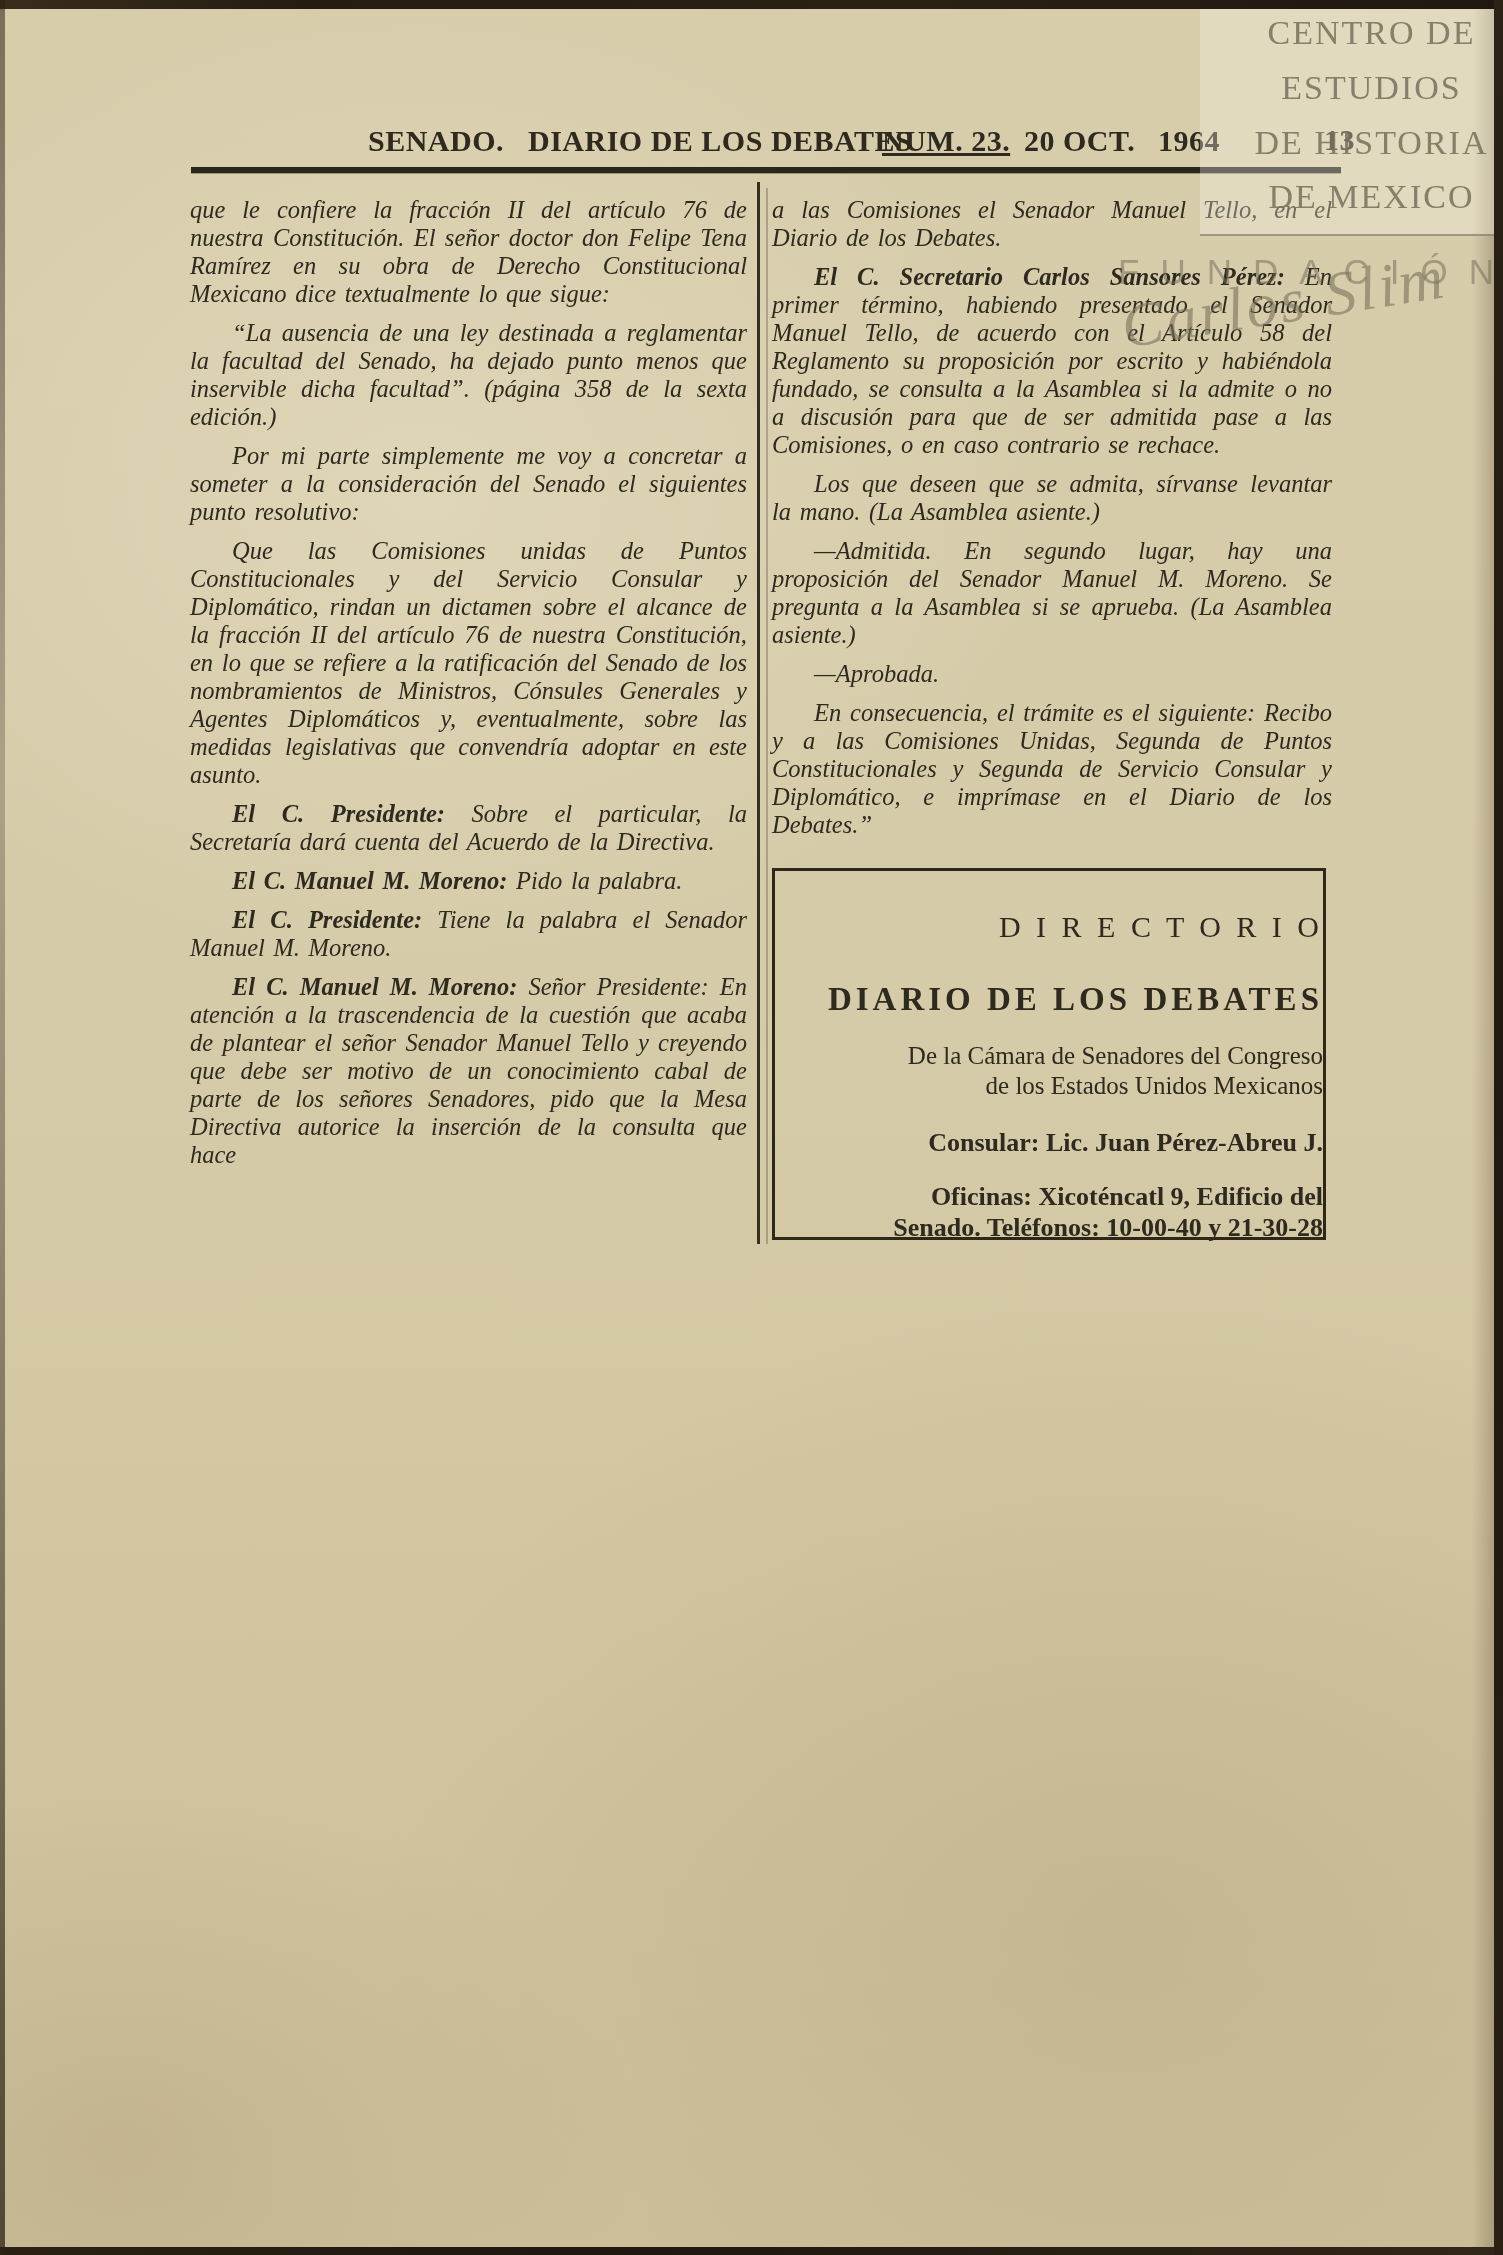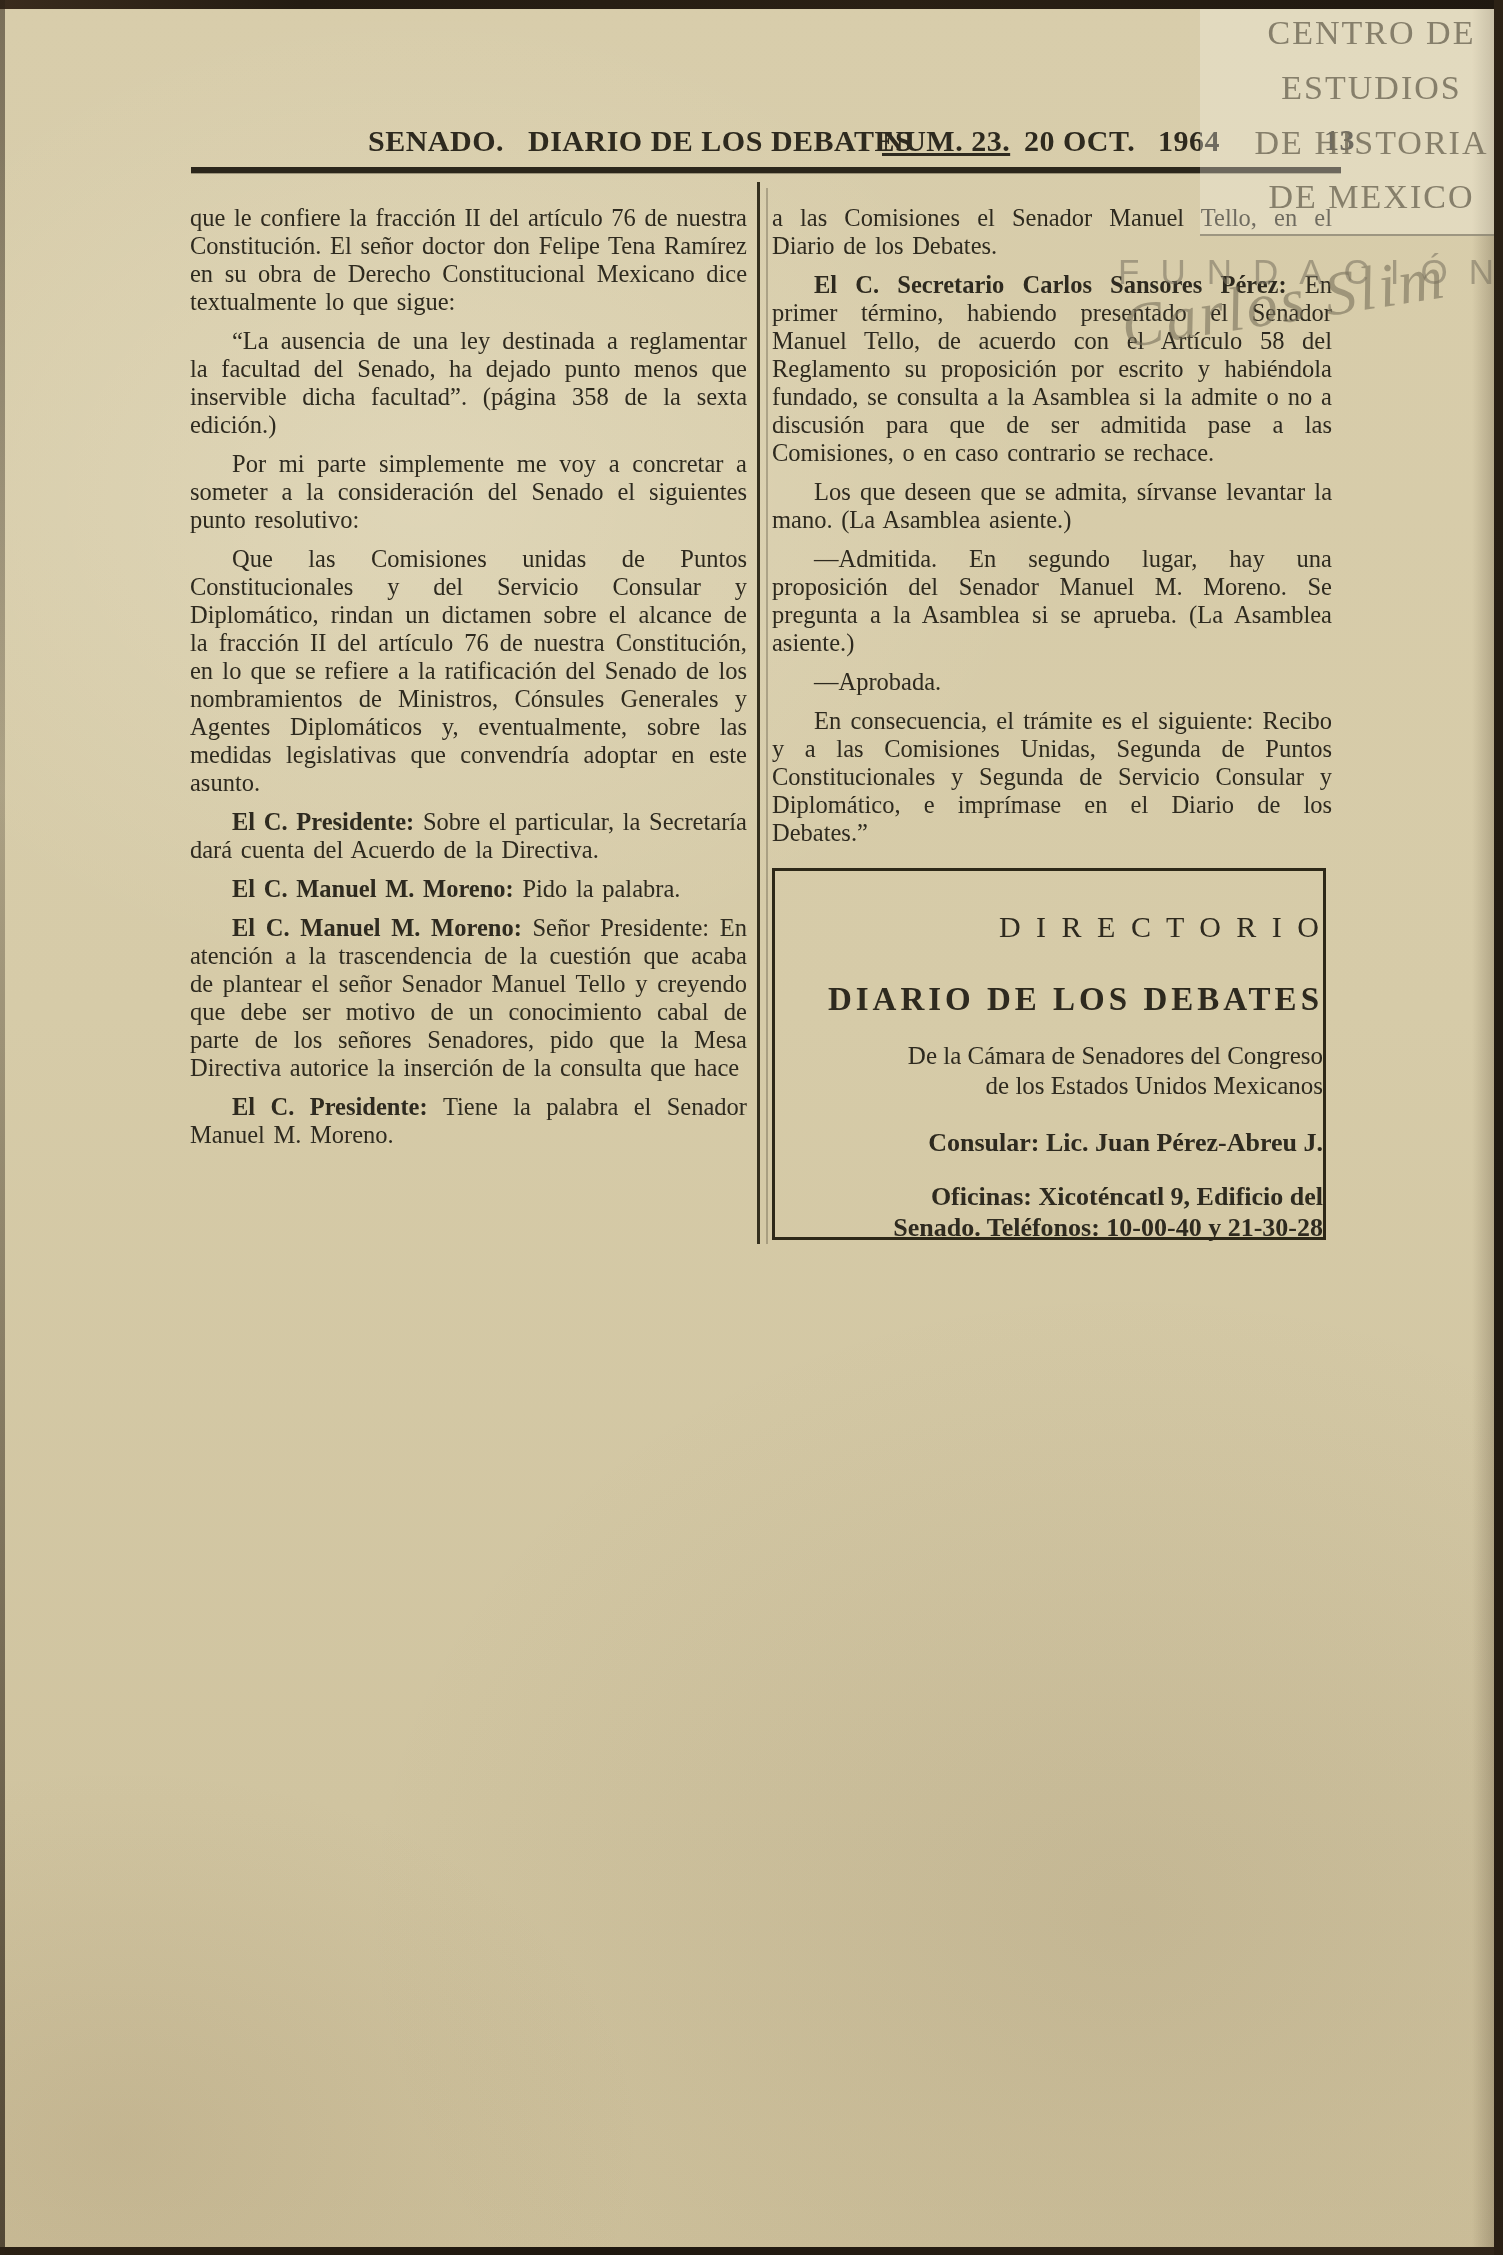--- a/index.html
+++ b/index.html
@@ -33,21 +33,21 @@
   .mh-date{left:1008px;top:124px;}
   .mh-year{left:1142px;top:124px;}
   .mh-page{left:1308px;top:123px;font-size:29px;}
   .header-rule{position:absolute;left:191px;top:167px;width:1150px;height:6px;background:#2b261b;z-index:2;
     box-shadow:0 1px 0 rgba(43,38,27,0.35);}
 
   
   .col{position:absolute;top:196px;text-align:justify;font-size:24.5px;line-height:28px;word-spacing:2.5px;z-index:2;}
   .col-left{left:190px;width:557px;}
   .col-right{left:772px;width:560px;}
-  .col p{margin:8px 0 11px 0;text-indent:42px;}
+  .col p{margin:0 0 11px 0;text-indent:42px;font-style:italic;}
   .col p.noindent{text-indent:0;}
   .col b{font-weight:bold;}
   .divider{position:absolute;left:757px;top:182px;width:3px;height:1062px;background:#35301f;z-index:2;}
   .divider-2{position:absolute;left:766px;top:188px;width:2px;height:1056px;background:rgba(53,48,31,0.28);z-index:2;}
 
   
   .dirbox{position:absolute;left:772px;top:868px;width:554px;height:372px;border:3px solid #2d2818;
     box-sizing:border-box;text-align:right;z-index:3;}
   .dir-title{margin-top:38px;font-size:30px;letter-spacing:4px;line-height:36px;}
   .dir-sub{margin-top:34px;font-size:33px;font-weight:bold;letter-spacing:4px;line-height:40px;}
@@ -96,22 +96,22 @@
   </div>
   <div class="header-rule"></div>
 
   <div class="col col-left">
       <p class="noindent">que le confiere la fracción II del artículo 76 de nuestra Constitución. El señor doctor don Felipe Tena Ramírez en su obra de Derecho Constitucional Mexicano dice textualmente lo que sigue:</p>
       <p>“La ausencia de una ley destinada a reglamentar la facultad del Senado, ha dejado punto menos que inservible dicha facultad”. (página 358 de la sexta edición.)</p>
       <p>Por mi parte simplemente me voy a concretar a someter a la consideración del Senado el siguientes punto resolutivo:</p>
       <p>Que las Comisiones unidas de Puntos Constitucionales y del Servicio Consular y Diplomático, rindan un dictamen sobre el alcance de la fracción II del artículo 76 de nuestra Constitución, en lo que se refiere a la ratificación del Senado de los nombramientos de Ministros, Cónsules Generales y Agentes Diplomáticos y, eventualmente, sobre las medidas legislativas que convendría adoptar en este asunto.</p>
       <p><b>El C. Presidente: </b>Sobre el particular, la Secretaría dará cuenta del Acuerdo de la Directiva.</p>
       <p><b>El C. Manuel M. Moreno: </b>Pido la palabra.</p>
+      <p><b>El C. Presidente: </b>Tiene la palabra el Senador Manuel M. Moreno.</p>
       <p><b>El C. Manuel M. Moreno: </b>Señor Presidente: En atención a la trascendencia de la cuestión que acaba de plantear el señor Senador Manuel Tello y creyendo que debe ser motivo de un conocimiento cabal de parte de los señores Senadores, pido que la Mesa Directiva autorice la inserción de la consulta que hace</p>
-      <p><b>El C. Presidente: </b>Tiene la palabra el Senador Manuel M. Moreno.</p>
     </div>
   <div class="divider"></div>
   <div class="divider-2"></div>
   <div class="col col-right">
       <p class="noindent">a las Comisiones el Senador Manuel Tello, en el Diario de los Debates.</p>
       <p><b>El C. Secretario Carlos Sansores Pérez: </b>En primer término, habiendo presentado el Senador Manuel Tello, de acuerdo con el Artículo 58 del Reglamento su proposición por escrito y habiéndola fundado, se consulta a la Asamblea si la admite o no a discusión para que de ser admitida pase a las Comisiones, o en caso contrario se rechace.</p>
       <p>Los que deseen que se admita, sírvanse levantar la mano. (La Asamblea asiente.)</p>
       <p>—Admitida. En segundo lugar, hay una proposición del Senador Manuel M. Moreno. Se pregunta a la Asamblea si se aprueba. (La Asamblea asiente.)</p>
       <p>—Aprobada.</p>
       <p>En consecuencia, el trámite es el siguiente: Recibo y a las Comisiones Unidas, Segunda de Puntos Constitucionales y Segunda de Servicio Consular y Diplomático, e imprímase en el Diario de los Debates.”</p>

